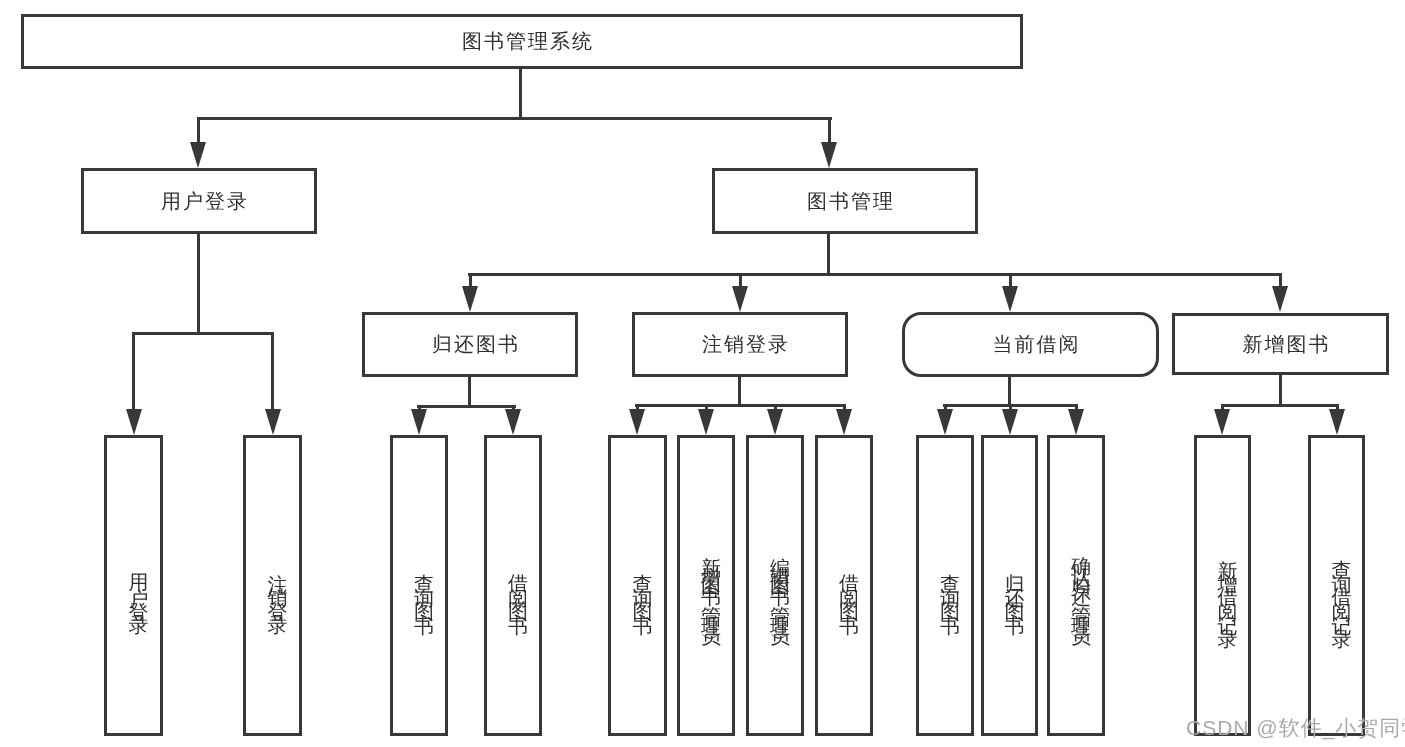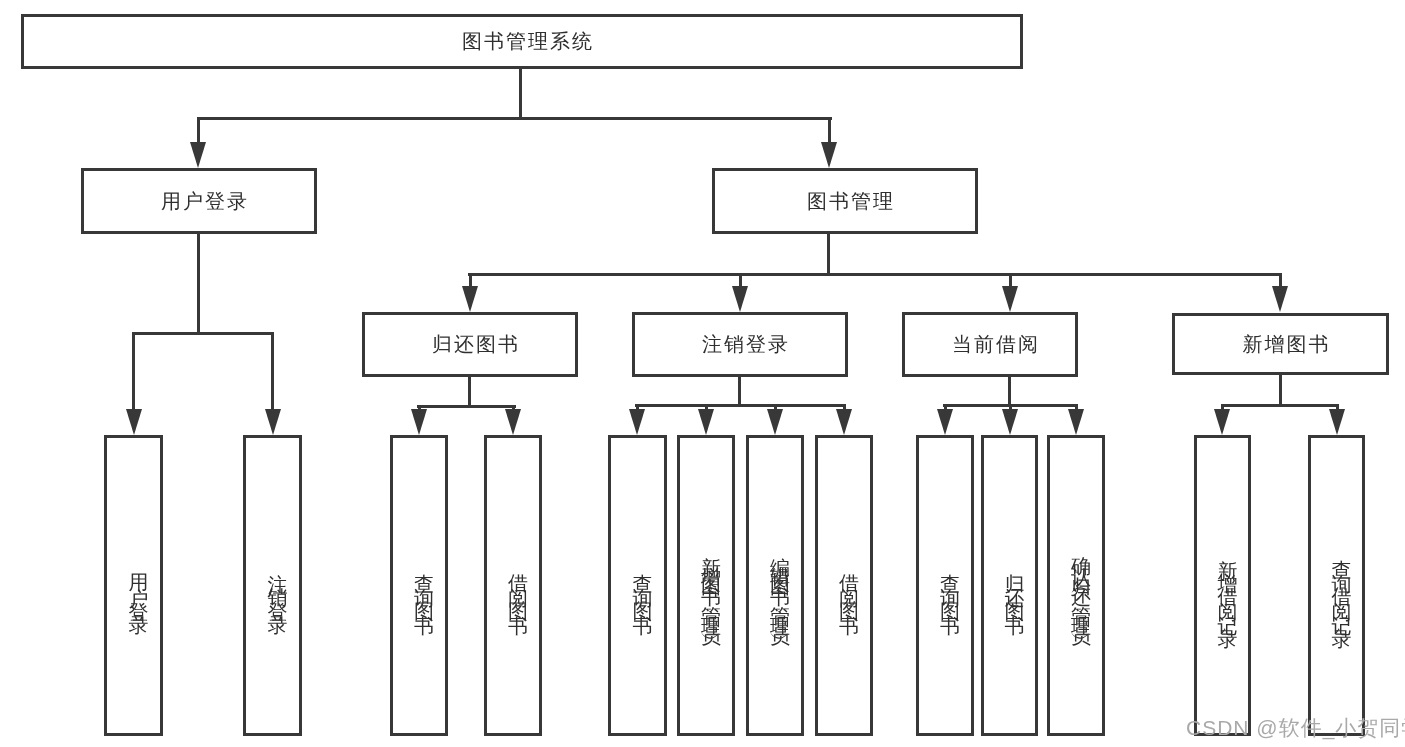--- a/index.html
+++ b/index.html
@@ -92,21 +92,21 @@
   <div class="arrow" style="left:462px; top:286px;"></div>
   <div class="vline" style="left:739px; top:273px; height:16px;"></div>
   <div class="arrow" style="left:732px; top:286px;"></div>
   <div class="vline" style="left:1009px; top:273px; height:16px;"></div>
   <div class="arrow" style="left:1002px; top:286px;"></div>
   <div class="vline" style="left:1279px; top:273px; height:16px;"></div>
   <div class="arrow" style="left:1272px; top:286px;"></div>
 
   <div class="box" style="left:362px; top:312px; width:216px; height:65px;">归还图书</div>
   <div class="box" style="left:632px; top:312px; width:216px; height:65px;">注销登录</div>
-  <div class="box" style="left:902px; top:312px; width:176px; height:65px;">当前借阅</div>
+  <div class="box" style="left:902px; top:312px; width:257px; height:65px;border-radius:19px;">当前借阅</div>
   <div class="box" style="left:1172px; top:313px; width:217px; height:62px;">新增图书</div>
 
   <div class="vline" style="left:468px; top:376px; height:32px;"></div>
   <div class="hline" style="left:417px; top:405px; width:99px;"></div>
   <div class="vline" style="left:418px; top:405px; height:8px;"></div>
   <div class="arrow" style="left:411px; top:409px;"></div>
   <div class="vline" style="left:512px; top:405px; height:8px;"></div>
   <div class="arrow" style="left:505px; top:409px;"></div>
 
   <div class="vline" style="left:738px; top:376px; height:31px;"></div>

